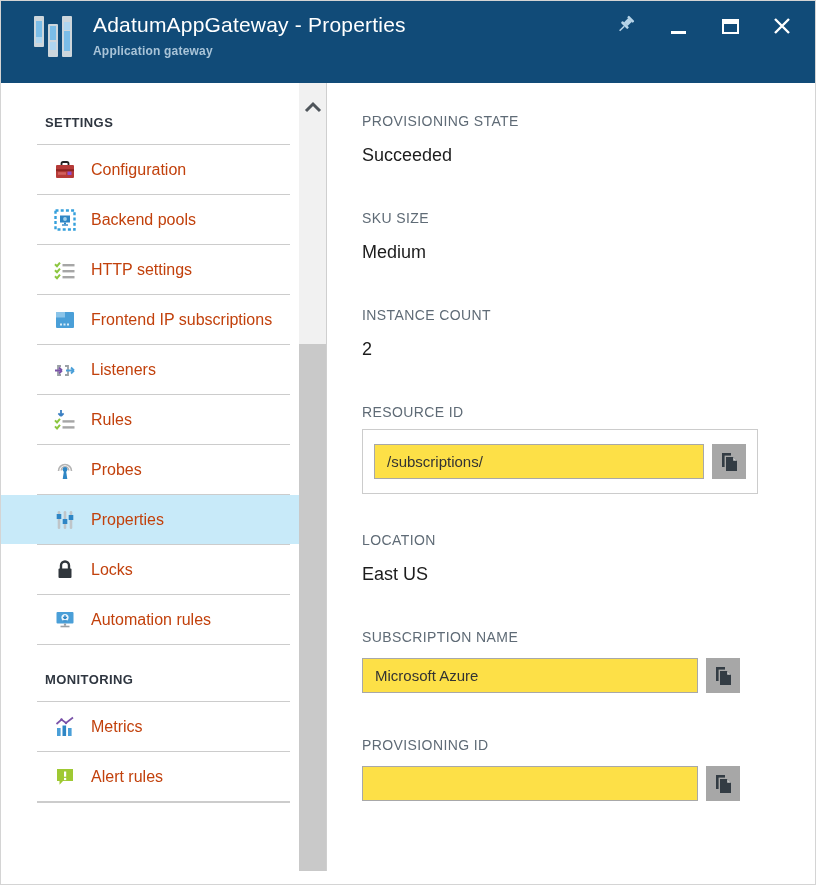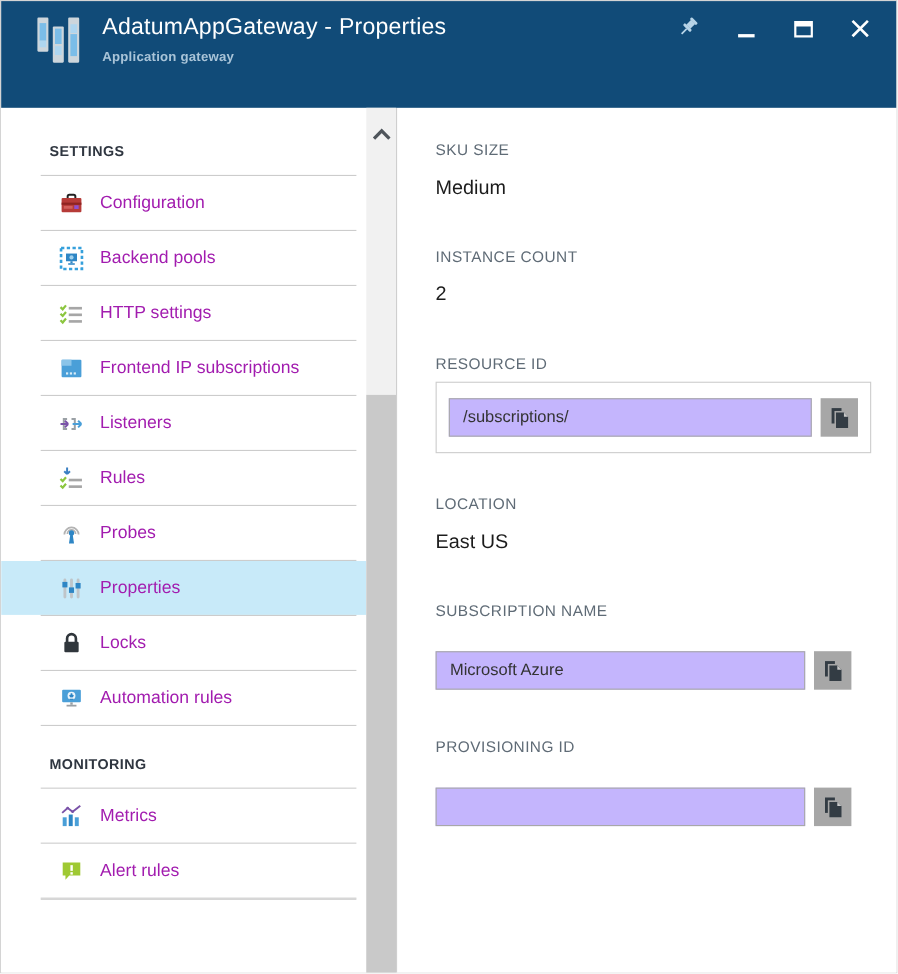--- a/index.html
+++ b/index.html
@@ -4,70 +4,70 @@
 <style>
   * { margin:0; padding:0; box-sizing:border-box; }
   html,body { background:#fff; }
   body { font-family:"Liberation Sans","DejaVu Sans",sans-serif; }
   .window {
     width:816px; height:885px; background:#fff; position:relative;
     border:1px solid #d4d4d4; overflow:hidden;
   }
   
   .hdr {
-    height:97px; background:#114b78; display:flex; align-items:flex-start;
+    height:82px; background:#114b78; display:flex; align-items:flex-start;
     padding:10px 22px 0 28px; position:relative;
   }
   .hdr-icon { width:48px; height:48px; margin-top:2px; flex:0 0 auto; }
   .hdr-text { margin-left:16px; flex:1; min-width:0; }
   .hdr-title {
     color:#ffffff; font-size:21px; font-weight:400; letter-spacing:.2px;
     margin-top:2px; white-space:nowrap;
   }
   .hdr-sub {
     color:#a9c4d8; font-size:12px; font-weight:700; margin-top:7px; letter-spacing:.2px;
   }
   .hdr-controls { display:flex; align-items:flex-start; gap:30px; margin-top:4px; }
   .ctrl { width:22px; height:22px; display:flex; align-items:center; justify-content:center; cursor:pointer; }
   .ctrl-min-bar { width:15px; height:3px; background:#fff; margin-top:12px; }
   .ctrl-max-box { width:17px; height:15px; border:2px solid #fff; border-top:5px solid #fff; }
   
   .bodywrap { display:flex; height:788px; }
-  .sidebar { width:332px; background:#fff; padding-top:32px; overflow:hidden; }
+  .sidebar { width:298px; background:#fff; padding-top:32px; overflow:hidden; }
   .section-label {
     font-size:13px; font-weight:700; color:#2f3640; letter-spacing:.4px;
     margin:0 0 14px 44px;
   }
   .section-label.second { margin-top:27px; }
   .sep { height:1px; background:#ccc; margin:0 9px 0 36px; }
   .nav-item {
     height:49px; display:flex; align-items:center; padding-left:52px; cursor:pointer;
   }
   .nav-item.selected { background:#c8eaf9; }
   .nav-icon { width:24px; height:24px; flex:0 0 auto; display:flex; align-items:center; justify-content:center; }
-  .nav-label { font-size:16px; color:#a21caf; margin-left:14px; white-space:nowrap; }
+  .nav-label { font-size:16px; color:#c2410c; margin-left:14px; white-space:nowrap; }
   
   .scrollbar { width:27px; background:#f1f1f1; position:relative; flex:0 0 auto; }
   .scroll-up { height:34px; display:flex; align-items:center; justify-content:center; padding-top:14px; cursor:pointer; }
   .scroll-thumb { position:absolute; left:0; right:0; top:261px; bottom:0; background:#c9c9c9; cursor:grab; }
   
   .main {
     flex:1; border-left:1px solid #cfcfcf; padding:30px 20px 0 35px; overflow:hidden; background:#fff;
   }
   .field { margin-bottom:44px; }
   .field-label { font-size:14px; color:#5f6b76; letter-spacing:.4px; }
   .field-value { font-size:18px; color:#1c1c1c; margin-top:16px; }
   .focus-box {
     border:1px solid #ccc; padding:14px 11px; width:396px; margin-top:9px;
     display:flex; align-items:center; gap:8px; background:#fff;
   }
   .field.resource { margin-bottom:38px; }
-  .input-row { display:flex; align-items:center; gap:8px; margin-top:29px; width:378px; }
+  .input-row { display:flex; align-items:center; gap:8px; margin-top:13px; width:378px; }
   input.az {
-    flex:1; height:35px; background:#c4b5fd; border:1px solid #a8a8a8;
+    flex:1; height:35px; background:#fde047; border:1px solid #a8a8a8;
     font-family:"Liberation Sans",sans-serif; font-size:15px; color:#333;
     padding:0 12px; outline:none; min-width:0;
   }
   .copy-btn {
     width:34px; height:35px; background:#a7a7a7; border:none; flex:0 0 auto;
     display:flex; align-items:center; justify-content:center; cursor:pointer; padding:0;
   }
 </style>
 </head>
 <body>
@@ -304,20 +304,24 @@
       <div class="scroll-up">
         <svg width="20" height="14" viewBox="0 0 20 14">
           <path d="M3 11 L10 4 L17 11" stroke="#4f555b" stroke-width="3" fill="none"></path>
         </svg>
       </div>
       <div class="scroll-thumb"></div>
     </div>
 
     <div class="main">
 
+      <div class="field">
+        <div class="field-label">PROVISIONING STATE</div>
+        <div class="field-value">Succeeded</div>
+      </div>
 
       <div class="field">
         <div class="field-label">SKU SIZE</div>
         <div class="field-value">Medium</div>
       </div>
 
       <div class="field">
         <div class="field-label">INSTANCE COUNT</div>
         <div class="field-value">2</div>
       </div>

